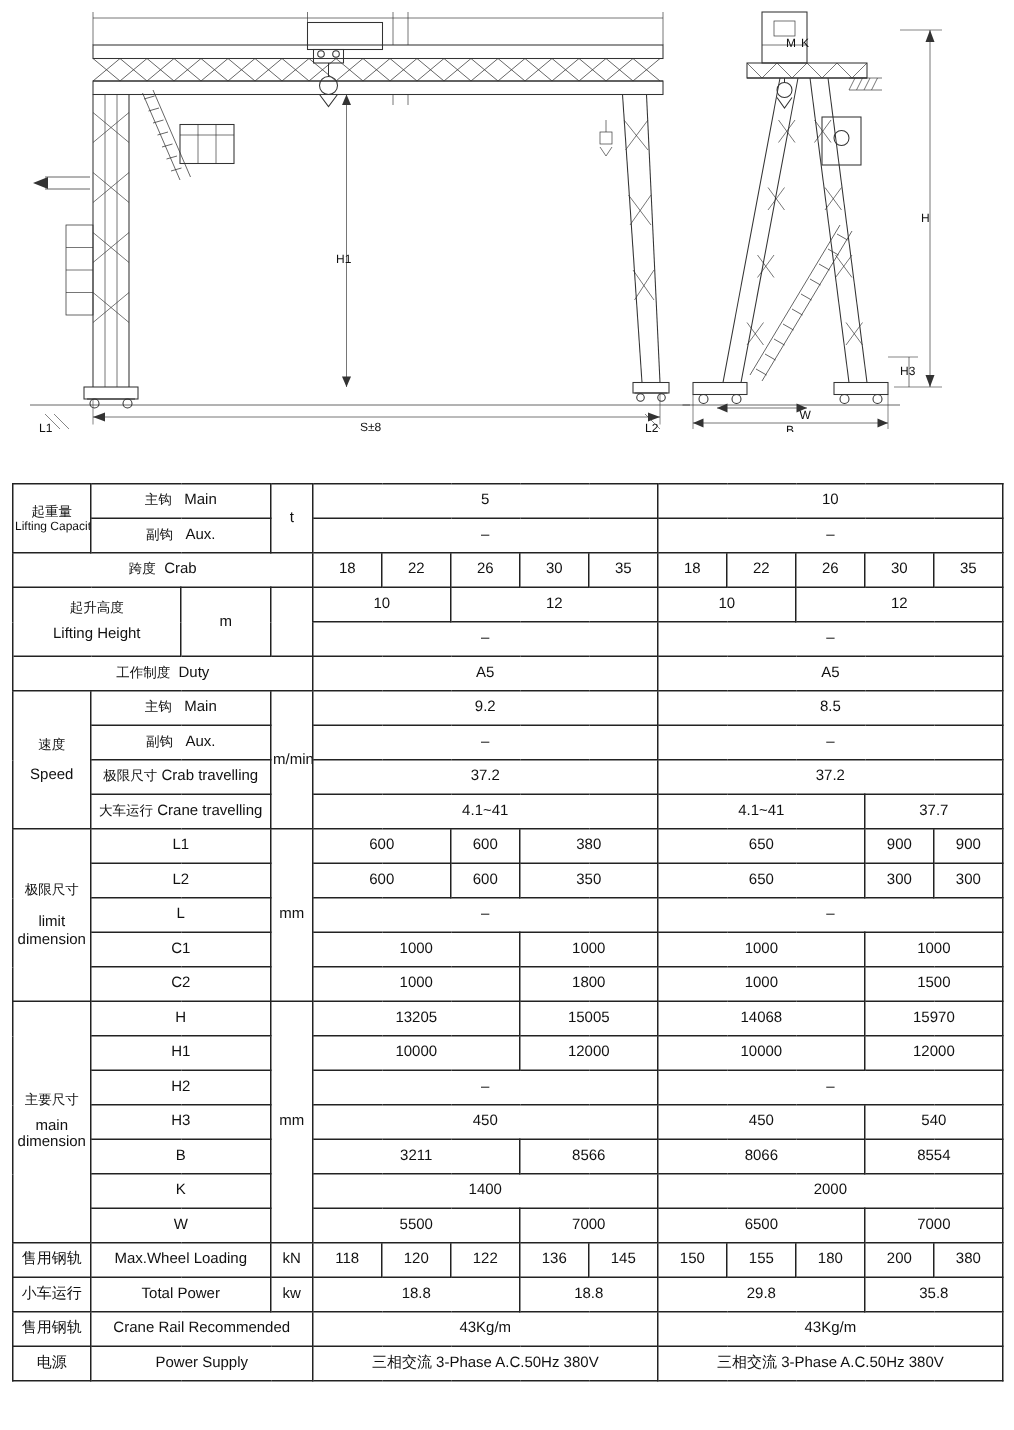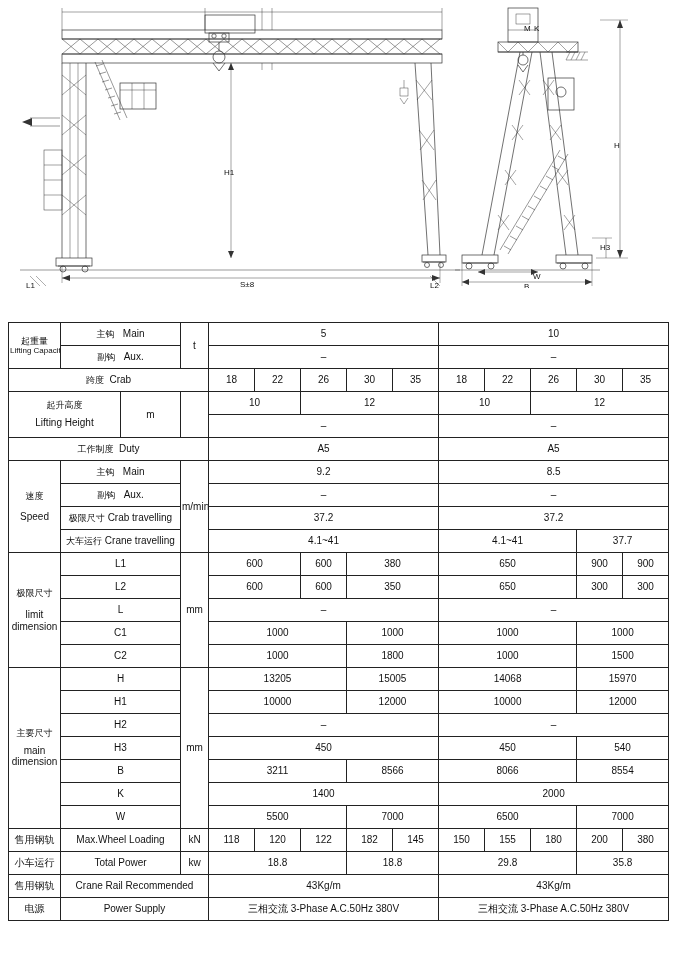--- a/index.html
+++ b/index.html
@@ -532,21 +532,21 @@
       <td colspan="2">7000</td>
     </tr>
 
     <tr>
       <td class="cn">售用钢轨</td>
       <td colspan="2" class="tight">Max.Wheel Loading</td>
       <td>kN</td>
       <td>118</td>
       <td>120</td>
       <td>122</td>
-      <td>182</td>
+      <td>136</td>
       <td>145</td>
       <td>150</td>
       <td>155</td>
       <td>180</td>
       <td>200</td>
       <td>380</td>
     </tr>
 
     <tr>
       <td class="cn">小车运行</td>

